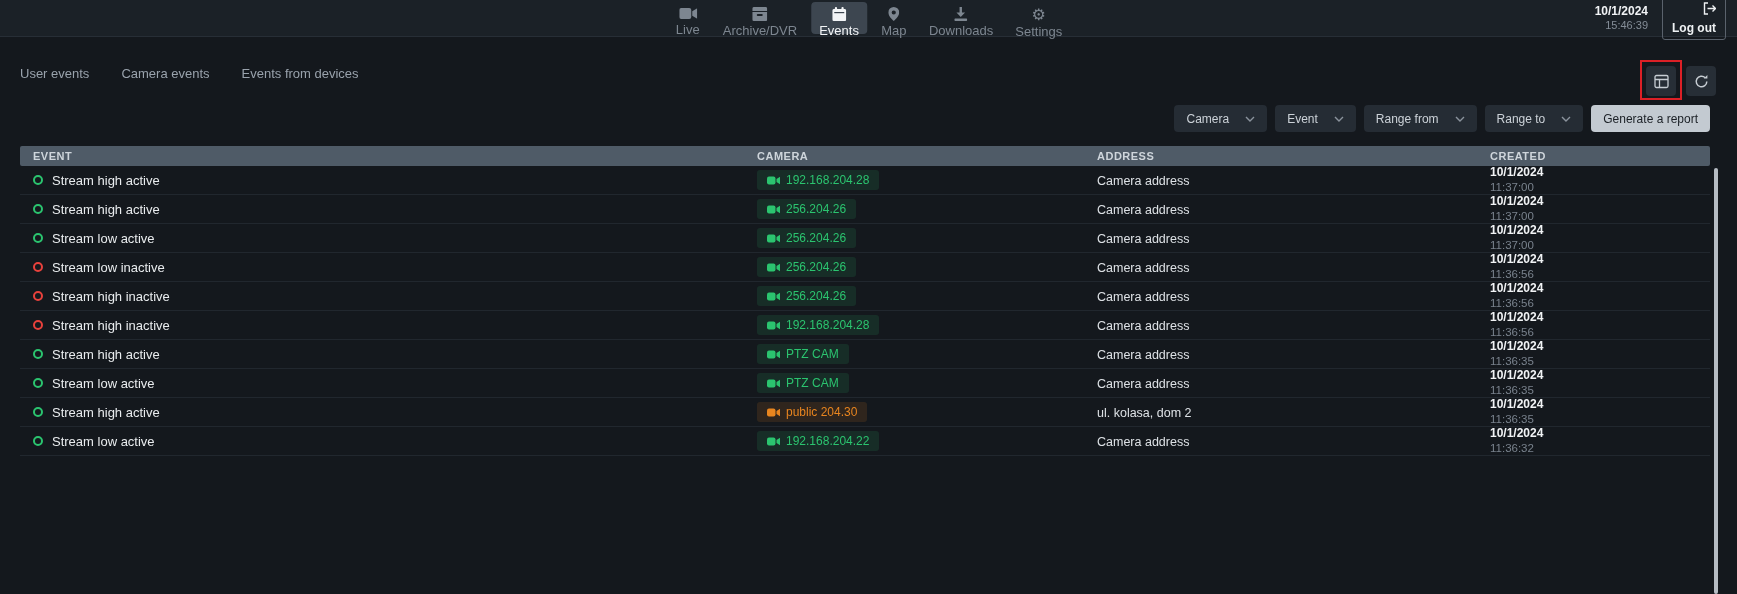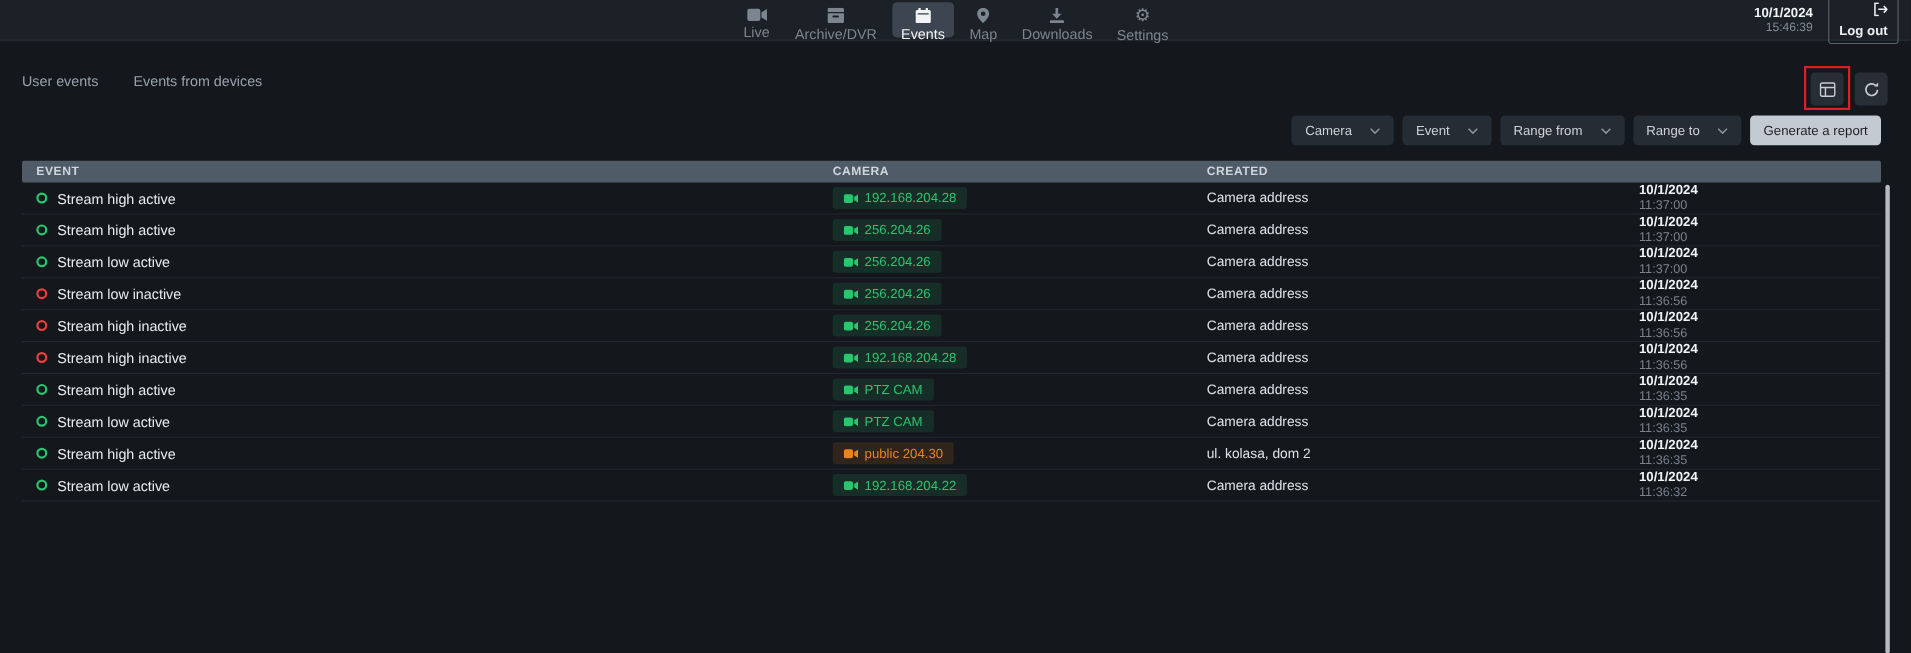--- a/index.html
+++ b/index.html
@@ -174,20 +174,21 @@
             <path d="M4.5 6.5H12M9.5 3.5l3 3-3 3"></path>
           </svg>
       </span>
       <span>Log out</span>
     </button>
   </div>
 </header>
 
 <div class="tabs">
   <div class="tab">User events</div>
+  <div class="tab">Camera events</div>
   <div class="tab">Events from devices</div>
 </div>
 
 <div class="tab-actions">
   <button class="icon-btn">
     <span style="display:flex;">
       <svg width="15" height="15" viewBox="0 0 15 15">
           <rect x="1" y="1.5" width="13" height="12" rx="1.5" fill="none" stroke="currentColor" stroke-width="1.3"></rect>
           <path d="M1 5.5h13M5.5 5.5v8" fill="none" stroke="currentColor" stroke-width="1.3"></path>
         </svg>
@@ -237,20 +238,21 @@
         </svg>
       </span>
   </div>
   <button class="generate-btn">Generate a report</button>
 </div>
 
 <div class="events-table">
   <div class="thead">
     <div class="col-event">EVENT</div>
     <div class="col-camera">CAMERA</div>
+    <div class="col-address">ADDRESS</div>
     <div class="col-created">CREATED</div>
   </div>
   <div>
   <div class="row">
     <div class="col-event event-cell">
       <span class="status-dot status-active"></span>
       <span class="event-name">Stream high active</span>
     </div>
     <div class="col-camera">
       <span class="camera-badge badge-green">

